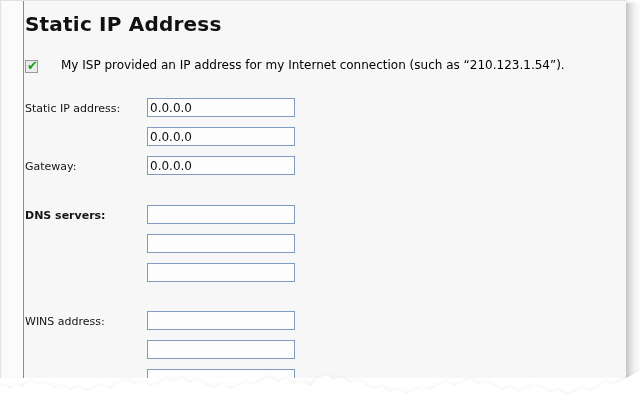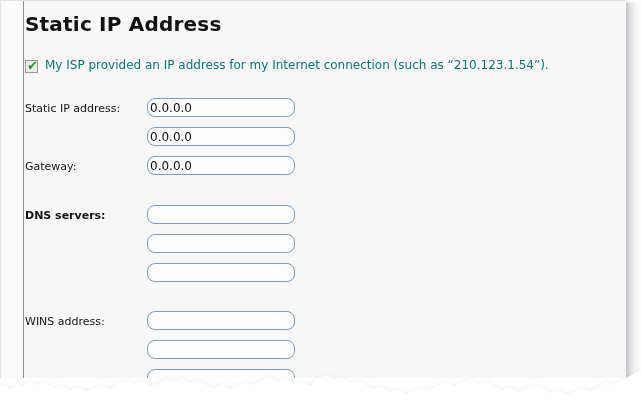--- a/index.html
+++ b/index.html
@@ -122,23 +122,23 @@
     position: absolute;
     left: 1px;
     top: -2px;
     font-size: 13px;
     line-height: 13px;
     color: #17a313;
     font-weight: bold;
     font-family: "DejaVu Sans", sans-serif;
   }
   #isp-label {
-    margin-left: 7px;
+    margin-left: 23px;
     font-size: 12px;
-    color: #0f766e;
+    color: #000000;
     line-height: 15px;
   }
 
   
   .field-label {
     position: absolute;
     font-size: 11px;
     color: #151515;
     white-space: nowrap;
     line-height: 14px;
@@ -148,21 +148,21 @@
     left: 123px;
     width: 148px;
     height: 19px;
     box-sizing: border-box;
     border: 1px solid #7f9cc0;
     background: #fdfdfd;
     font-family: "DejaVu Sans", "Liberation Sans", sans-serif;
     font-size: 12px;
     color: #101010;
     padding: 0 2px;
-    border-radius: 8px;
+    border-radius: 0;
     outline: none;
     line-height: 17px;
   }
   .field-input::placeholder { color: #b8b8b8; }
 
   
   #torn {
     position: absolute;
     left: 0;
     bottom: 0;

